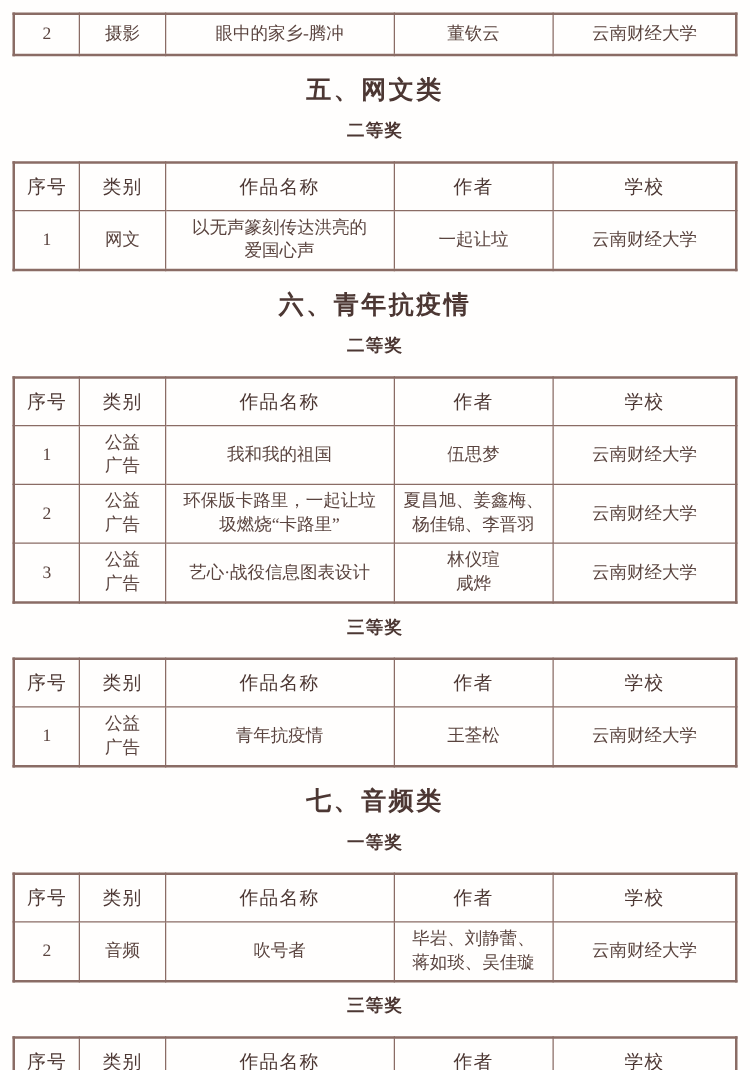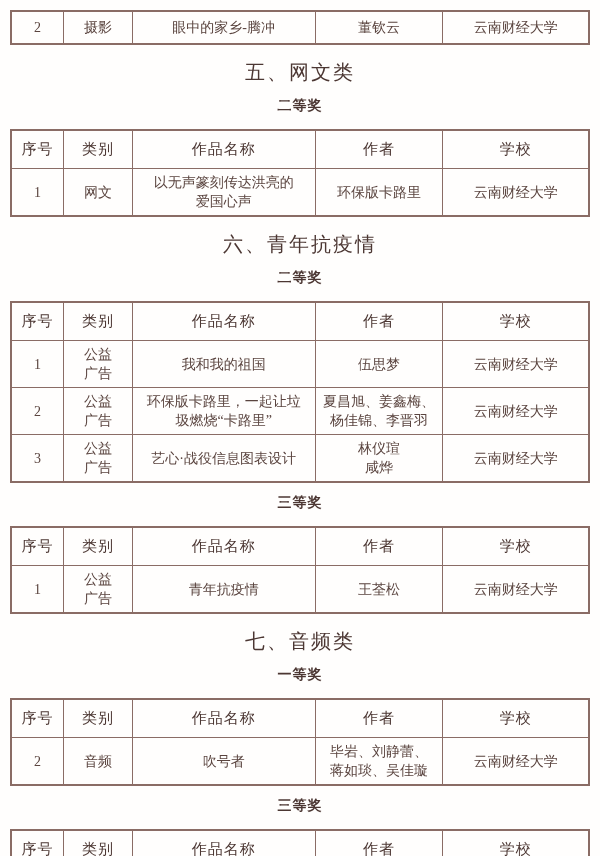--- a/index.html
+++ b/index.html
@@ -32,21 +32,21 @@
   .tbl th{
     font-size:15px;font-weight:normal;color:var(--ink-strong);
     padding:9px 2px;letter-spacing:1px;
   }
   .tbl td{
     font-size:14px;line-height:19px;color:var(--ink);
     padding:4px 2px;
   }
   .tbl.top td{padding:5px 2px;line-height:21px;}
   .sec-title{
-    font-size:20px;font-weight:normal;text-align:center;
+    font-size:20px;font-weight:bold;text-align:center;
     color:var(--ink-strong);margin:14px 0 0;line-height:27px;
     letter-spacing:2px;
   }
   .award-title{
     font-size:14px;font-weight:bold;text-align:center;
     color:var(--ink-strong);margin:8px 0 0;line-height:24px;
     letter-spacing:1px;
   }
 </style>
 </head>
@@ -92,21 +92,21 @@
         <th>作者</th>
         <th>学校</th>
       </tr>
     </thead>
     <tbody>
       <tr>
         <td>1</td>
         <td>网文</td>
         <td>以无声篆刻传达洪亮的
 爱国心声</td>
-        <td>环保版卡路里</td>
+        <td>一起让垃</td>
         <td>云南财经大学</td>
       </tr>
     </tbody>
   </table>
 
   <div class="sec-title">六、青年抗疫情</div>
   <div class="award-title">二等奖</div>
 
   <table class="tbl">
     <colgroup>

